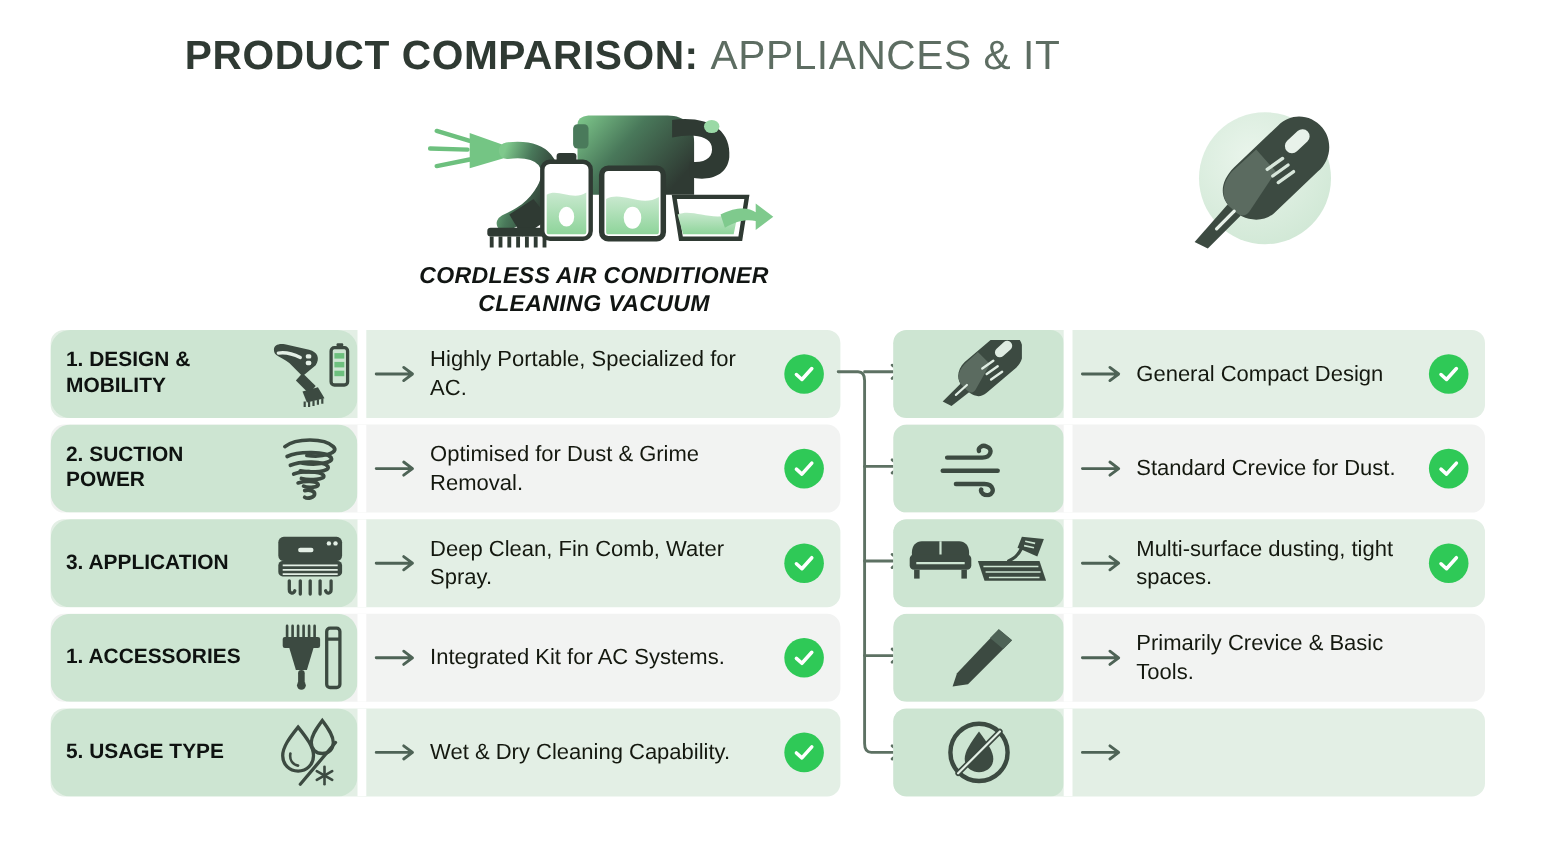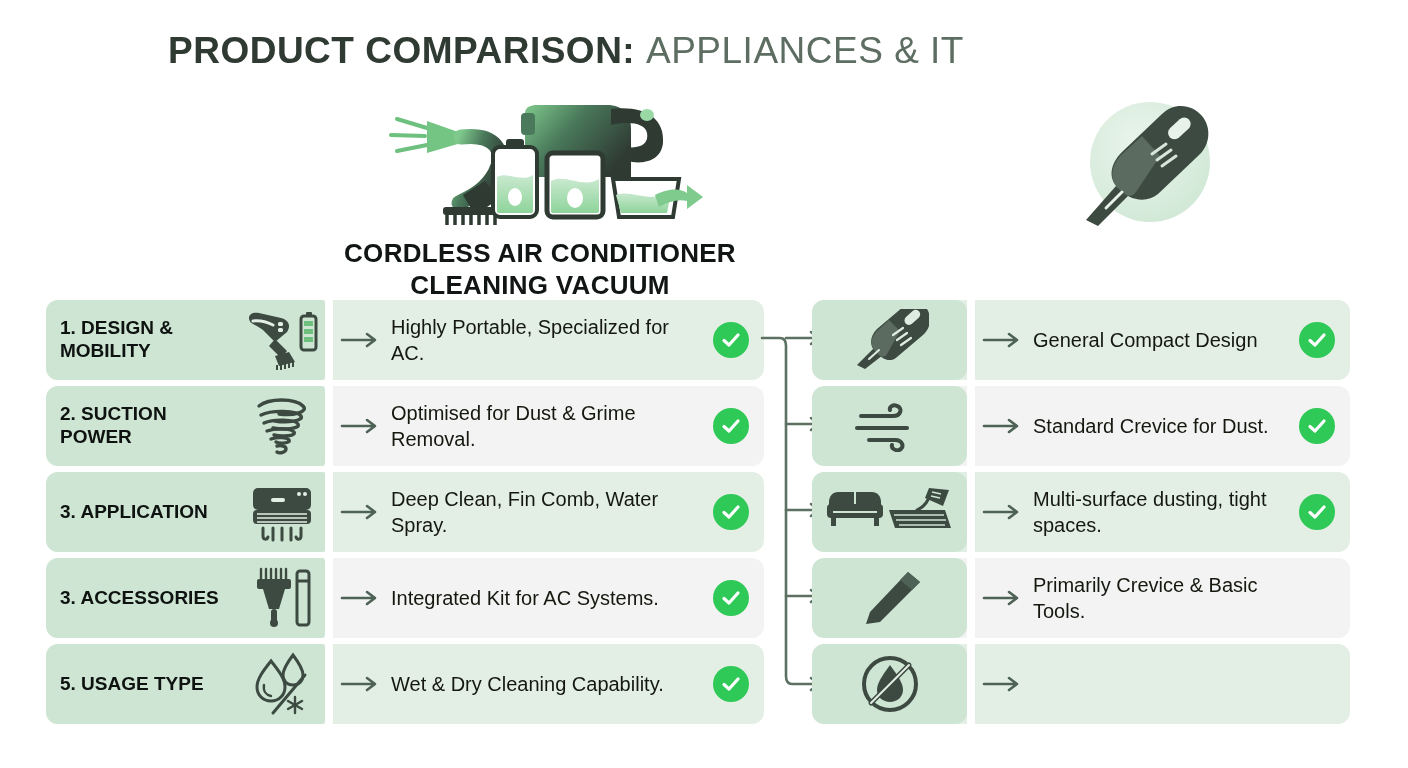--- a/index.html
+++ b/index.html
@@ -25,43 +25,43 @@
     font-size:37px;font-weight:normal;letter-spacing:.5px;
     color:#5d6d62;
   }
 
   
   .product-head{position:absolute;text-align:center;}
   #product-left{left:330px;top:100px;width:420px;}
   #product-right{left:940px;top:100px;width:420px;}
   .hero{height:130px;display:flex;align-items:center;justify-content:center;}
   .product-name{
-    font-size:26px;font-weight:bold;color:#111513;
-    line-height:1.22;letter-spacing:.3px;margin-top:8px;
+    font-size:21px;font-weight:bold;color:#111513;
+    line-height:1.22;letter-spacing:.3px;margin-top:8px;font-style:italic;
   }
 
   
   #rows-left{position:absolute;left:46px;top:300px;width:718px;}
   #rows-right{position:absolute;left:812px;top:300px;width:538px;}
 
   .row{
     height:80px;margin-bottom:6px;
     display:flex;align-items:stretch;
     border-radius:12px;overflow:hidden;
     position:relative;
   }
   .row.tint-a{background:#e3efe5;}
   .row.tint-b{background:#f2f3f2;}
 
   
   .label-cell{
     width:279px;flex:0 0 279px;
     background:#cde5d2;
     display:flex;align-items:center;
-    border-radius:4px;
+    border-radius:18px;
     padding:0 6px 0 14px;
     box-sizing:border-box;
     gap:4px;
   }
   .label-text{
     font-size:19px;font-weight:bold;color:#0e1210;
     line-height:1.2;flex:1;
   }
   .label-text.two-line{text-align:left;}
   .cell-icon{width:74px;flex:0 0 74px;display:flex;align-items:center;justify-content:center;}
@@ -297,21 +297,21 @@
       <div class="check-badge">
         <svg width="22" height="22" viewBox="0 0 22 22">
             <path d="M4 11.5 L9 16 L18 6" stroke="#fff" stroke-width="3.2" fill="none" stroke-linecap="round" stroke-linejoin="round"></path>
           </svg>
       </div>
     </div>
   </div>
 
   <div class="row tint-b">
     <div class="label-cell">
-      <div class="label-text">3. ACCESSORIES</div>
+      <div class="label-text">1. ACCESSORIES</div>
       <div class="cell-icon">
         <svg width="62" height="66" viewBox="0 0 62 66">
           <g stroke="#3c4a41" stroke-width="2.4" stroke-linecap="round">
             <path d="M10 4 L10 14"></path>
               <path d="M15 4 L15 14"></path>
               <path d="M20 4 L20 14"></path>
             <path d="M25 4 L25 14"></path>
               <path d="M30 4 L30 14"></path>
               <path d="M35 4 L35 14"></path>
           </g>

